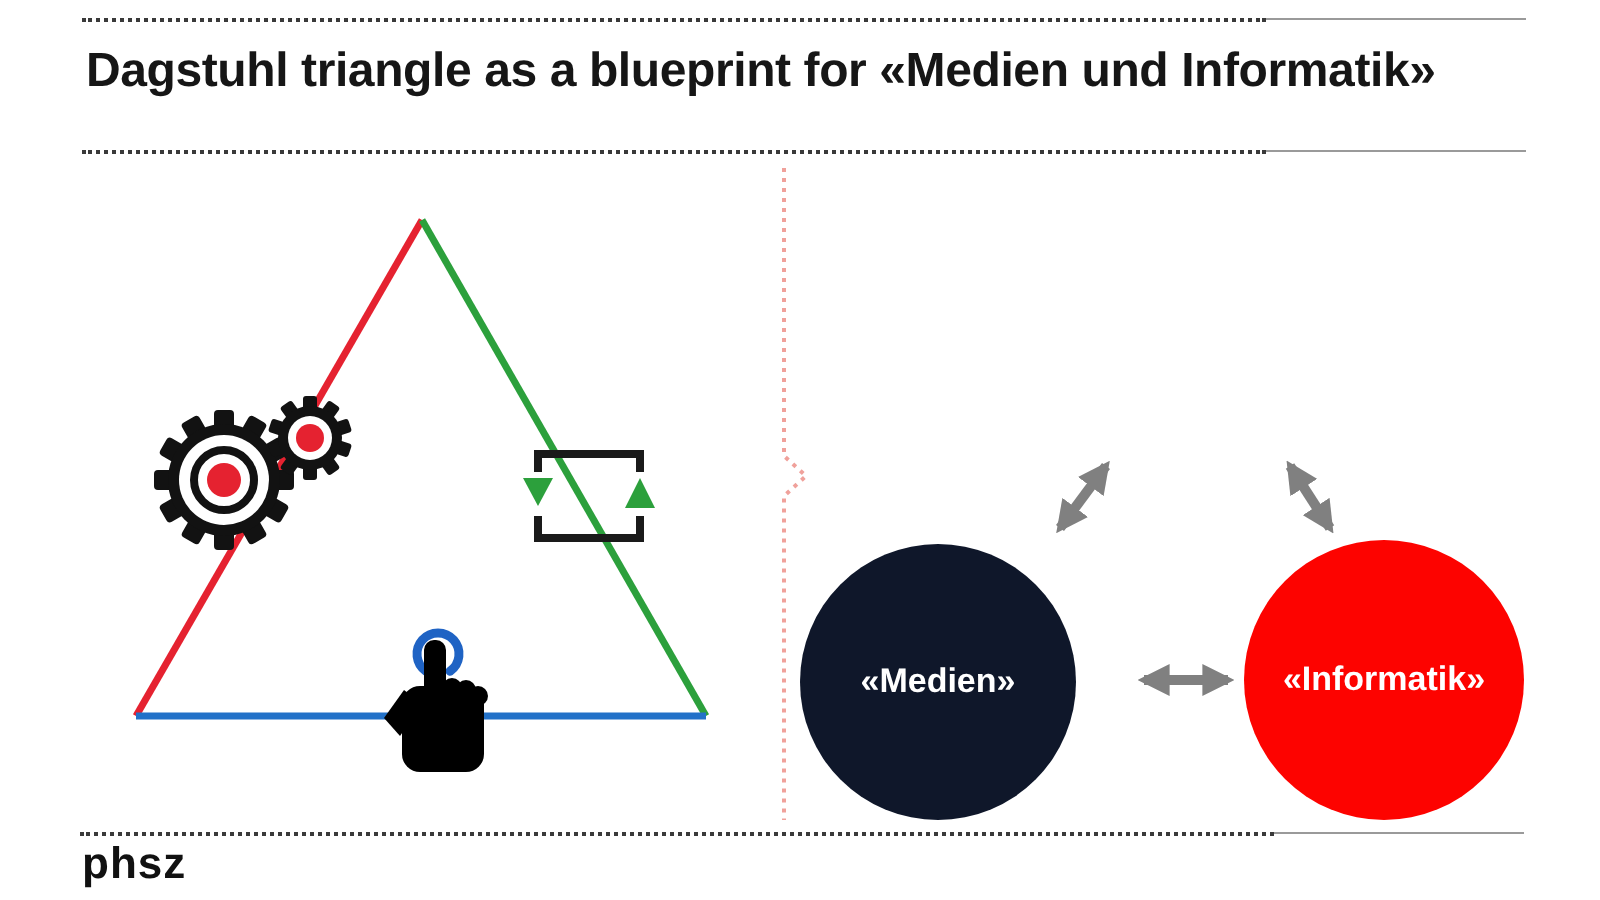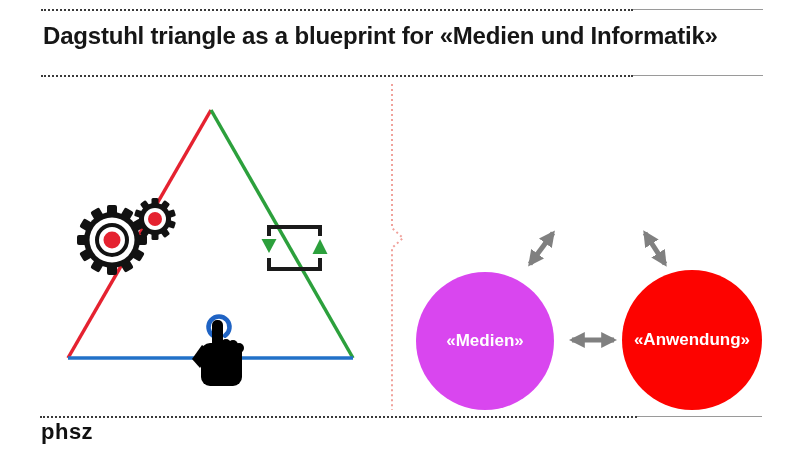--- a/index.html
+++ b/index.html
@@ -30,21 +30,21 @@
     font-size:22px;font-weight:bold;color:#111;letter-spacing:0.5px;
   }
   .art{position:absolute;left:0;top:0;}
 
   .circle{
     position:absolute;border-radius:50%;
     display:flex;align-items:center;justify-content:center;
     color:#ffffff;font-weight:bold;font-size:17px;text-align:center;
   }
   .circle-anwendung{left:527px;top:88px;width:140px;height:140px;background:#4a7ebb;}
-  .circle-medien{left:416px;top:272px;width:138px;height:138px;background:#d946ef;}
+  .circle-medien{left:400px;top:272px;width:138px;height:138px;background:#0f172a;}
   .circle-informatik{left:622px;top:270px;width:140px;height:140px;background:#fd0300;}
 </style>
 </head>
 <body>
 
 <div class="slide">
 
   <div class="rule rule-top">
     <span class="dotted"></span>
     <span class="solid"></span>
@@ -141,21 +141,21 @@
       <line x1="553" y1="233" x2="530" y2="264" marker-start="url(#arr)" marker-end="url(#arr)"></line>
       <line x1="645" y1="233" x2="665" y2="264" marker-start="url(#arr)" marker-end="url(#arr)"></line>
       <line x1="572" y1="340" x2="614" y2="340" marker-start="url(#arr)" marker-end="url(#arr)"></line>
     </g>
   </svg>
 
   <div class="circle circle-medien">
     <span>«Medien»</span>
   </div>
   <div class="circle circle-informatik">
-    <span>«Anwendung»</span>
+    <span>«Informatik»</span>
   </div>
 
   <div class="rule rule-bottom">
     <span class="dotted"></span>
     <span class="solid"></span>
   </div>
 
   <div class="footer-logo">phsz</div>
 
 </div>

